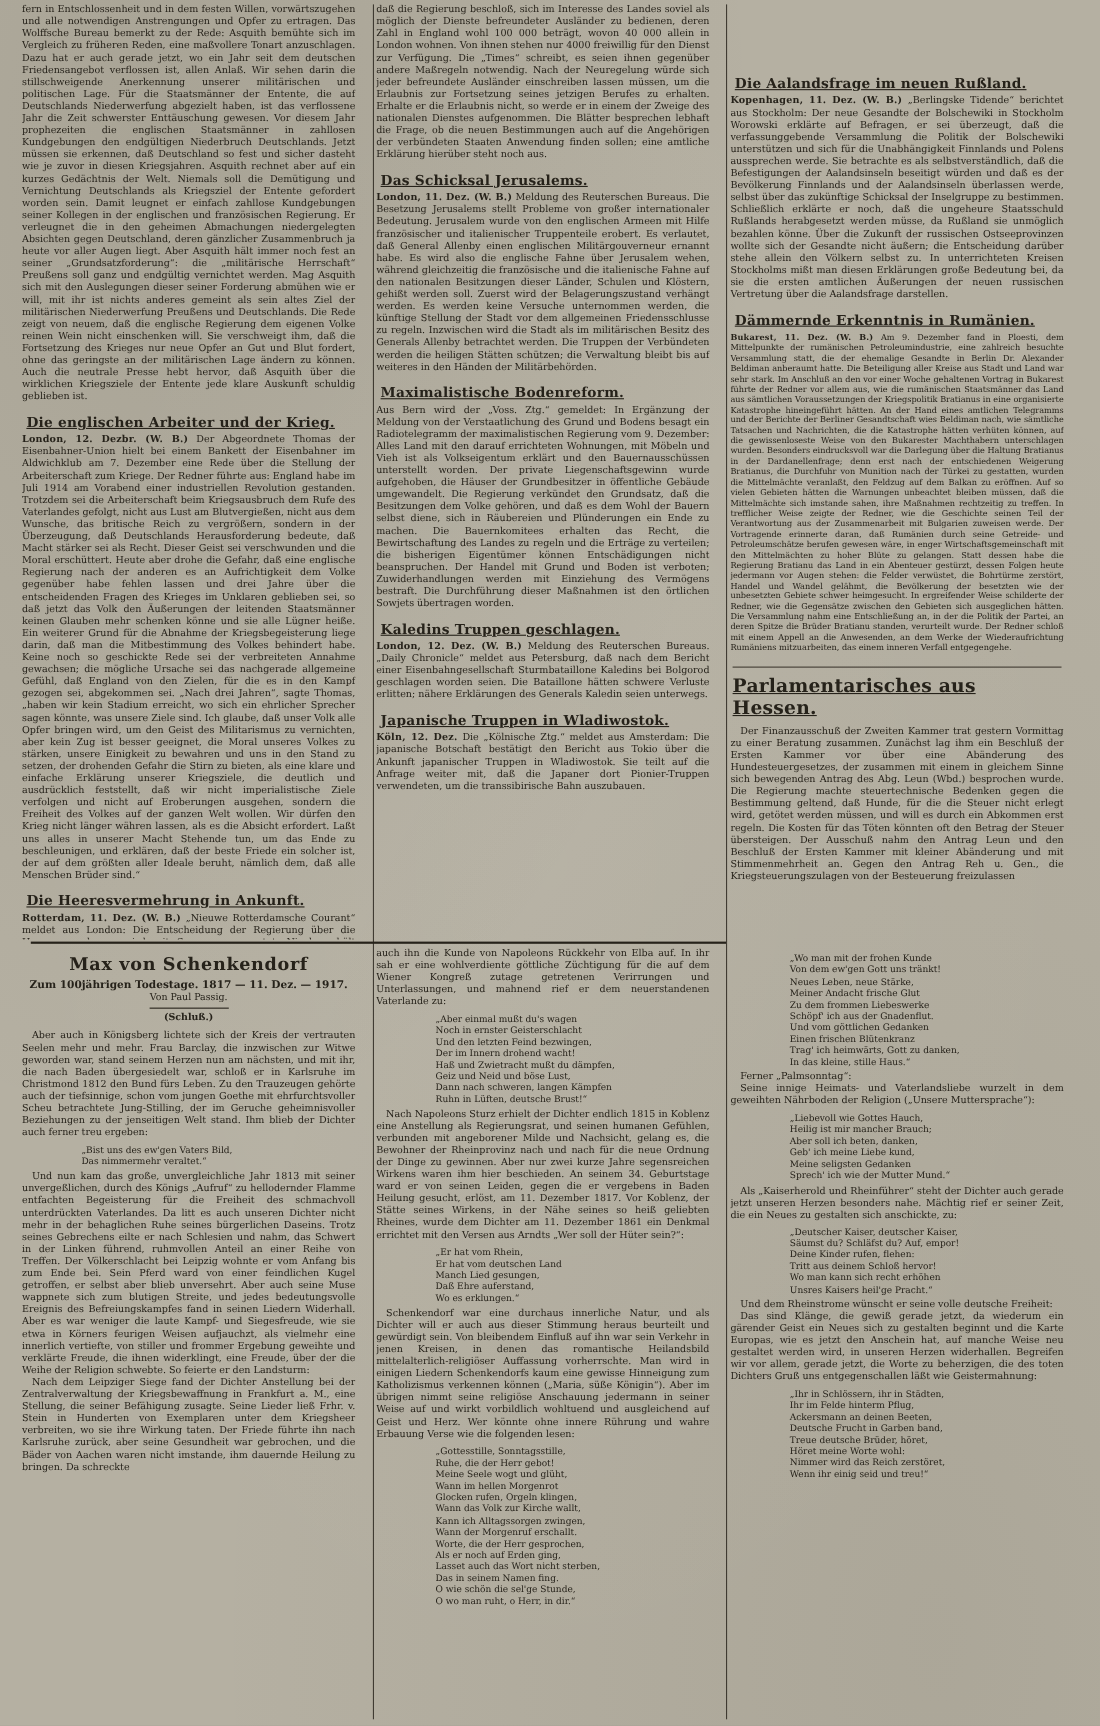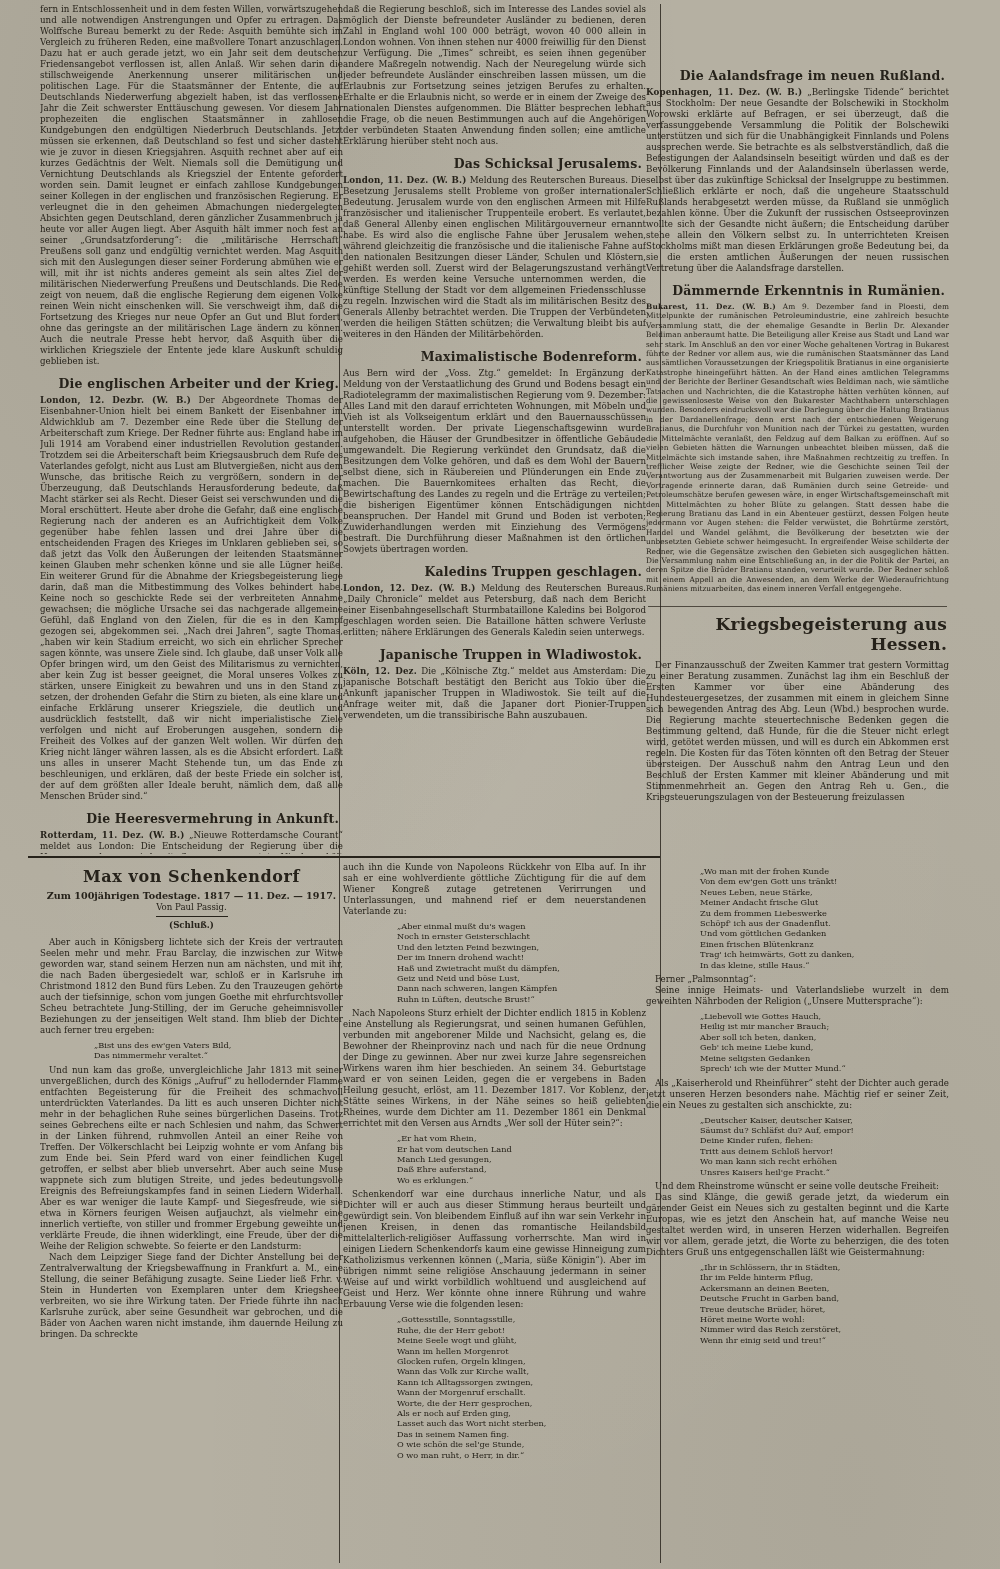--- a/index.html
+++ b/index.html
@@ -13,30 +13,30 @@
     content:""; position:absolute; inset:0; pointer-events:none;
     background:
       radial-gradient(ellipse at 15% 8%, rgba(60,55,40,.10), transparent 45%),
       radial-gradient(ellipse at 85% 95%, rgba(60,55,40,.08), transparent 55%),
       radial-gradient(ellipse at 50% 50%, rgba(255,255,250,.06), transparent 70%);
   }
   .vrule { position:absolute; top:4px; bottom:6px; width:1px; background:rgba(35,30,22,.8); }
   .v1 { left:339px; } .v2 { left:660px; }
   .hrule { position:absolute; top:856px; left:28px; width:632px; height:2px; background:#26221a; }
 
-  .cols { position:absolute; left:40px; display:flex; }
+  .cols { position:absolute; left:20px; display:flex; gap:19px; }
   .top-cols { top:4px; height:850px; }
   .bottom-cols { top:862px; height:702px; }
   .col { flex:0 0 303px; width:303px; overflow:hidden; }
   .col3pad { padding-top:55px; }
 
   .body { font-size:8.7px; line-height:11px; text-align:justify; text-indent:9px; hyphens:auto; }
   .noind { text-indent:0; }
   .dl { font-weight:bold; letter-spacing:.2px; }
-  .head { font-size:12.5px; font-weight:bold; text-align:right; margin:9px 4px 4px; letter-spacing:.2px; }
+  .head { font-size:12.5px; font-weight:bold; text-align:left; margin:9px 4px 4px; letter-spacing:.2px;text-decoration:underline; }
   .head.big { font-size:17px; margin:12px 2px 6px; padding-top:7px; border-top:1px solid rgba(35,30,22,.7); }
   .small .body { font-size:7.4px; line-height:9.4px; }
   .poem { font-size:8.2px; line-height:10.4px; white-space:pre-line; margin:4px 0 4px 54px; }
 
   .feu-head { text-align:center; margin-bottom:7px; }
   .feu-title { font-size:16px; font-weight:bold; letter-spacing:.6px; margin-top:5px; }
   .feu-sub { font-size:9.6px; font-weight:bold; margin-top:4px; }
   .feu-by { font-size:8.6px; margin-top:1px; }
   .feu-rule { width:72px; height:1px; background:#26221a; margin:4px auto 3px; }
   .feu-part { font-size:8.6px; font-weight:bold; margin-top:1px; }
@@ -87,21 +87,21 @@
     <section class="col col3pad">
       <article>
         <h3 class="head">Die Aalandsfrage im neuen Rußland.</h3>
         <p class="body noind"><b class="dl">Kopenhagen, 11. Dez. (W. B.)</b> <span>„Berlingske Tidende“ berichtet aus Stockholm: Der neue Gesandte der Bolschewiki in Stockholm Worowski erklärte auf Befragen, er sei überzeugt, daß die verfassunggebende Versammlung die Politik der Bolschewiki unterstützen und sich für die Unabhängigkeit Finnlands und Polens aussprechen werde. Sie betrachte es als selbstverständlich, daß die Befestigungen der Aalandsinseln beseitigt würden und daß es der Bevölkerung Finnlands und der Aalandsinseln überlassen werde, selbst über das zukünftige Schicksal der Inselgruppe zu bestimmen. Schließlich erklärte er noch, daß die ungeheure Staatsschuld Rußlands herabgesetzt werden müsse, da Rußland sie unmöglich bezahlen könne. Über die Zukunft der russischen Ostseeprovinzen wollte sich der Gesandte nicht äußern; die Entscheidung darüber stehe allein den Völkern selbst zu. In unterrichteten Kreisen Stockholms mißt man diesen Erklärungen große Bedeutung bei, da sie die ersten amtlichen Äußerungen der neuen russischen Vertretung über die Aalandsfrage darstellen.</span></p>
       </article>
       <article class="small">
         <h3 class="head">Dämmernde Erkenntnis in Rumänien.</h3>
         <p class="body noind"><b class="dl">Bukarest, 11. Dez. (W. B.)</b> <span>Am 9. Dezember fand in Ploesti, dem Mittelpunkte der rumänischen Petroleumindustrie, eine zahlreich besuchte Versammlung statt, die der ehemalige Gesandte in Berlin Dr. Alexander Beldiman anberaumt hatte. Die Beteiligung aller Kreise aus Stadt und Land war sehr stark. Im Anschluß an den vor einer Woche gehaltenen Vortrag in Bukarest führte der Redner vor allem aus, wie die rumänischen Staatsmänner das Land aus sämtlichen Voraussetzungen der Kriegspolitik Bratianus in eine organisierte Katastrophe hineingeführt hätten. An der Hand eines amtlichen Telegramms und der Berichte der Berliner Gesandtschaft wies Beldiman nach, wie sämtliche Tatsachen und Nachrichten, die die Katastrophe hätten verhüten können, auf die gewissenloseste Weise von den Bukarester Machthabern unterschlagen wurden. Besonders eindrucksvoll war die Darlegung über die Haltung Bratianus in der Dardanellenfrage; denn erst nach der entschiedenen Weigerung Bratianus, die Durchfuhr von Munition nach der Türkei zu gestatten, wurden die Mittelmächte veranlaßt, den Feldzug auf dem Balkan zu eröffnen. Auf so vielen Gebieten hätten die Warnungen unbeachtet bleiben müssen, daß die Mittelmächte sich imstande sahen, ihre Maßnahmen rechtzeitig zu treffen. In trefflicher Weise zeigte der Redner, wie die Geschichte seinen Teil der Verantwortung aus der Zusammenarbeit mit Bulgarien zuweisen werde. Der Vortragende erinnerte daran, daß Rumänien durch seine Getreide- und Petroleumschätze berufen gewesen wäre, in enger Wirtschaftsgemeinschaft mit den Mittelmächten zu hoher Blüte zu gelangen. Statt dessen habe die Regierung Bratianu das Land in ein Abenteuer gestürzt, dessen Folgen heute jedermann vor Augen stehen: die Felder verwüstet, die Bohrtürme zerstört, Handel und Wandel gelähmt, die Bevölkerung der besetzten wie der unbesetzten Gebiete schwer heimgesucht. In ergreifender Weise schilderte der Redner, wie die Gegensätze zwischen den Gebieten sich ausgeglichen hätten. Die Versammlung nahm eine Entschließung an, in der die Politik der Partei, an deren Spitze die Brüder Bratianu standen, verurteilt wurde. Der Redner schloß mit einem Appell an die Anwesenden, an dem Werke der Wiederaufrichtung Rumäniens mitzuarbeiten, das einem inneren Verfall entgegengehe.</span></p>
       </article>
       <article>
-        <h3 class="head big">Kriegsbegeisterung aus Hessen.</h3>
+        <h3 class="head big">Parlamentarisches aus Hessen.</h3>
         <p class="body"><span>Der Finanzausschuß der Zweiten Kammer trat gestern Vormittag zu einer Beratung zusammen. Zunächst lag ihm ein Beschluß der Ersten Kammer vor über eine Abänderung des Hundesteuergesetzes, der zusammen mit einem in gleichem Sinne sich bewegenden Antrag des Abg. Leun (Wbd.) besprochen wurde. Die Regierung machte steuertechnische Bedenken gegen die Bestimmung geltend, daß Hunde, für die die Steuer nicht erlegt wird, getötet werden müssen, und will es durch ein Abkommen erst regeln. Die Kosten für das Töten könnten oft den Betrag der Steuer übersteigen. Der Ausschuß nahm den Antrag Leun und den Beschluß der Ersten Kammer mit kleiner Abänderung und mit Stimmenmehrheit an. Gegen den Antrag Reh u. Gen., die Kriegsteuerungszulagen von der Besteuerung freizulassen</span></p>
       </article>
     </section>
   </div>
 
   <div class="cols bottom-cols">
 
     <section class="col">
       <header class="feu-head">
         <h1 class="feu-title">Max von Schenkendorf</h1>

